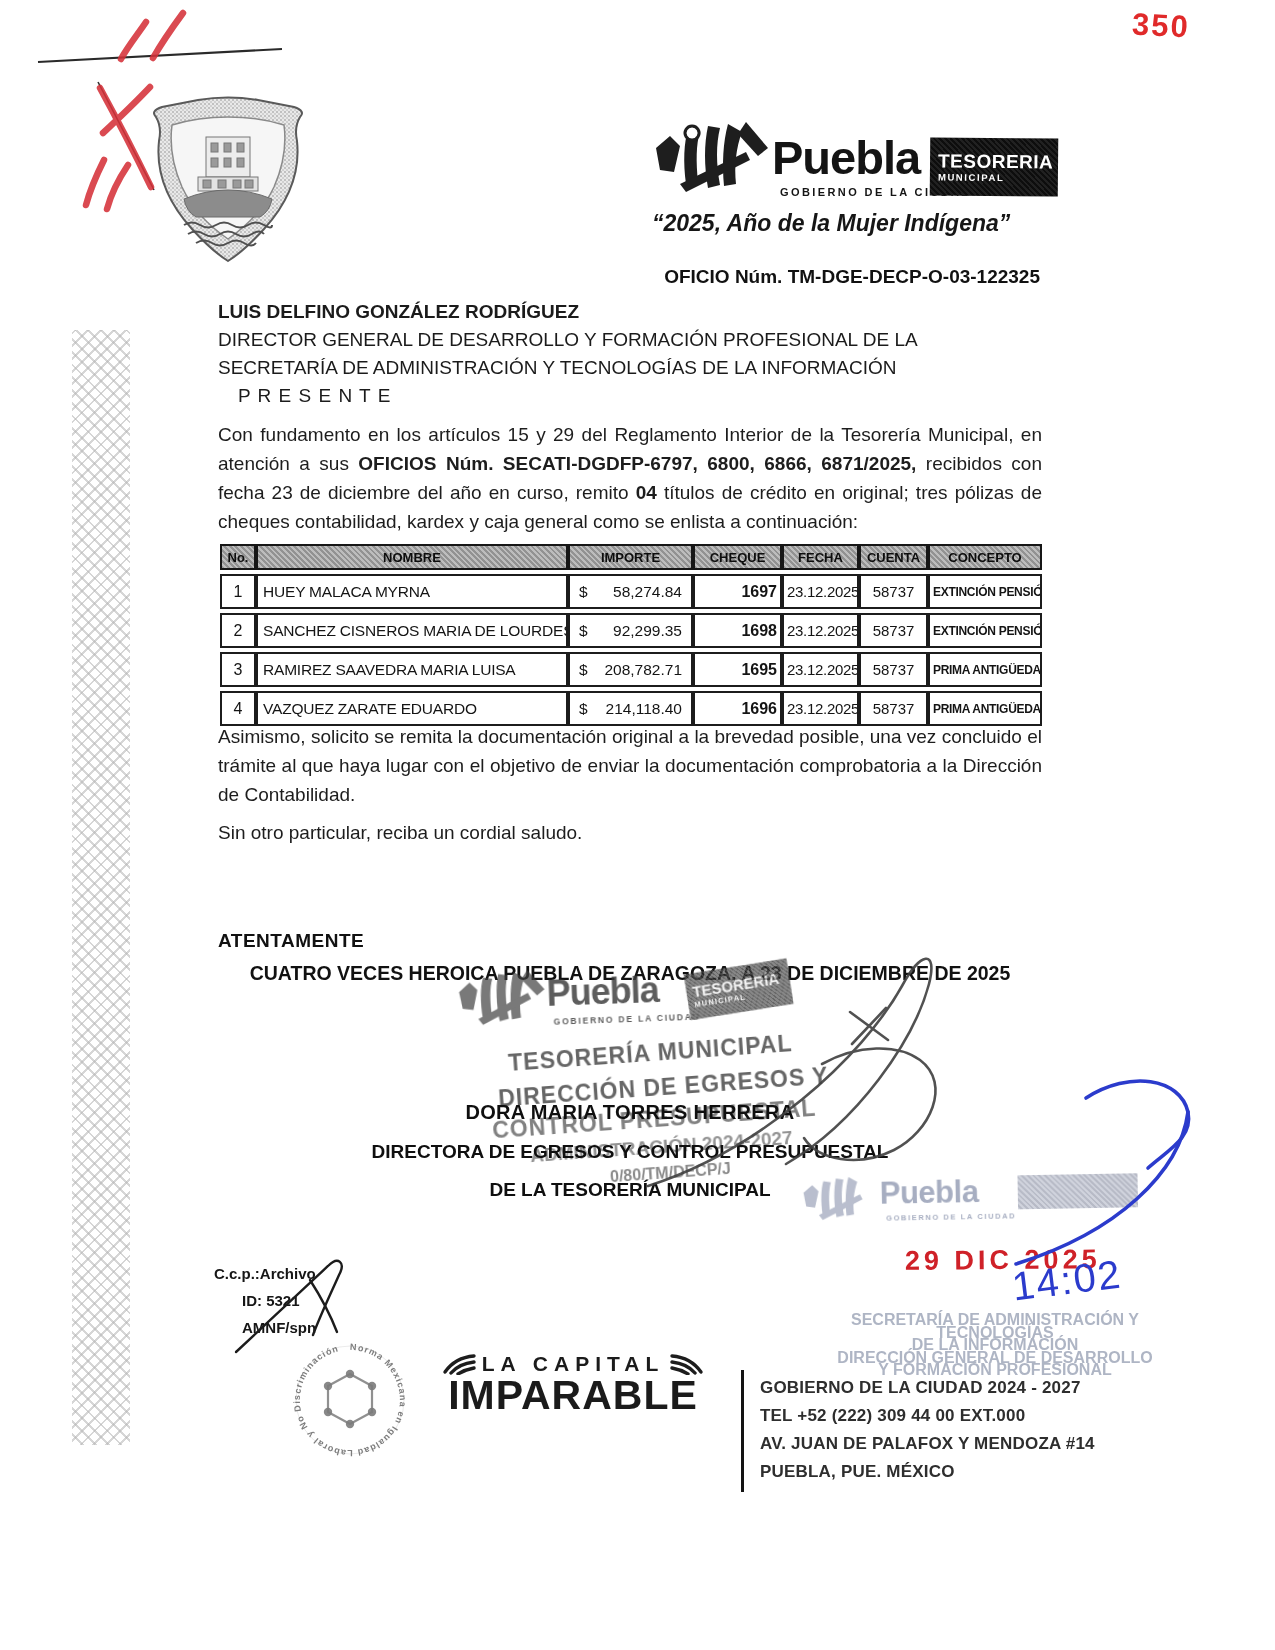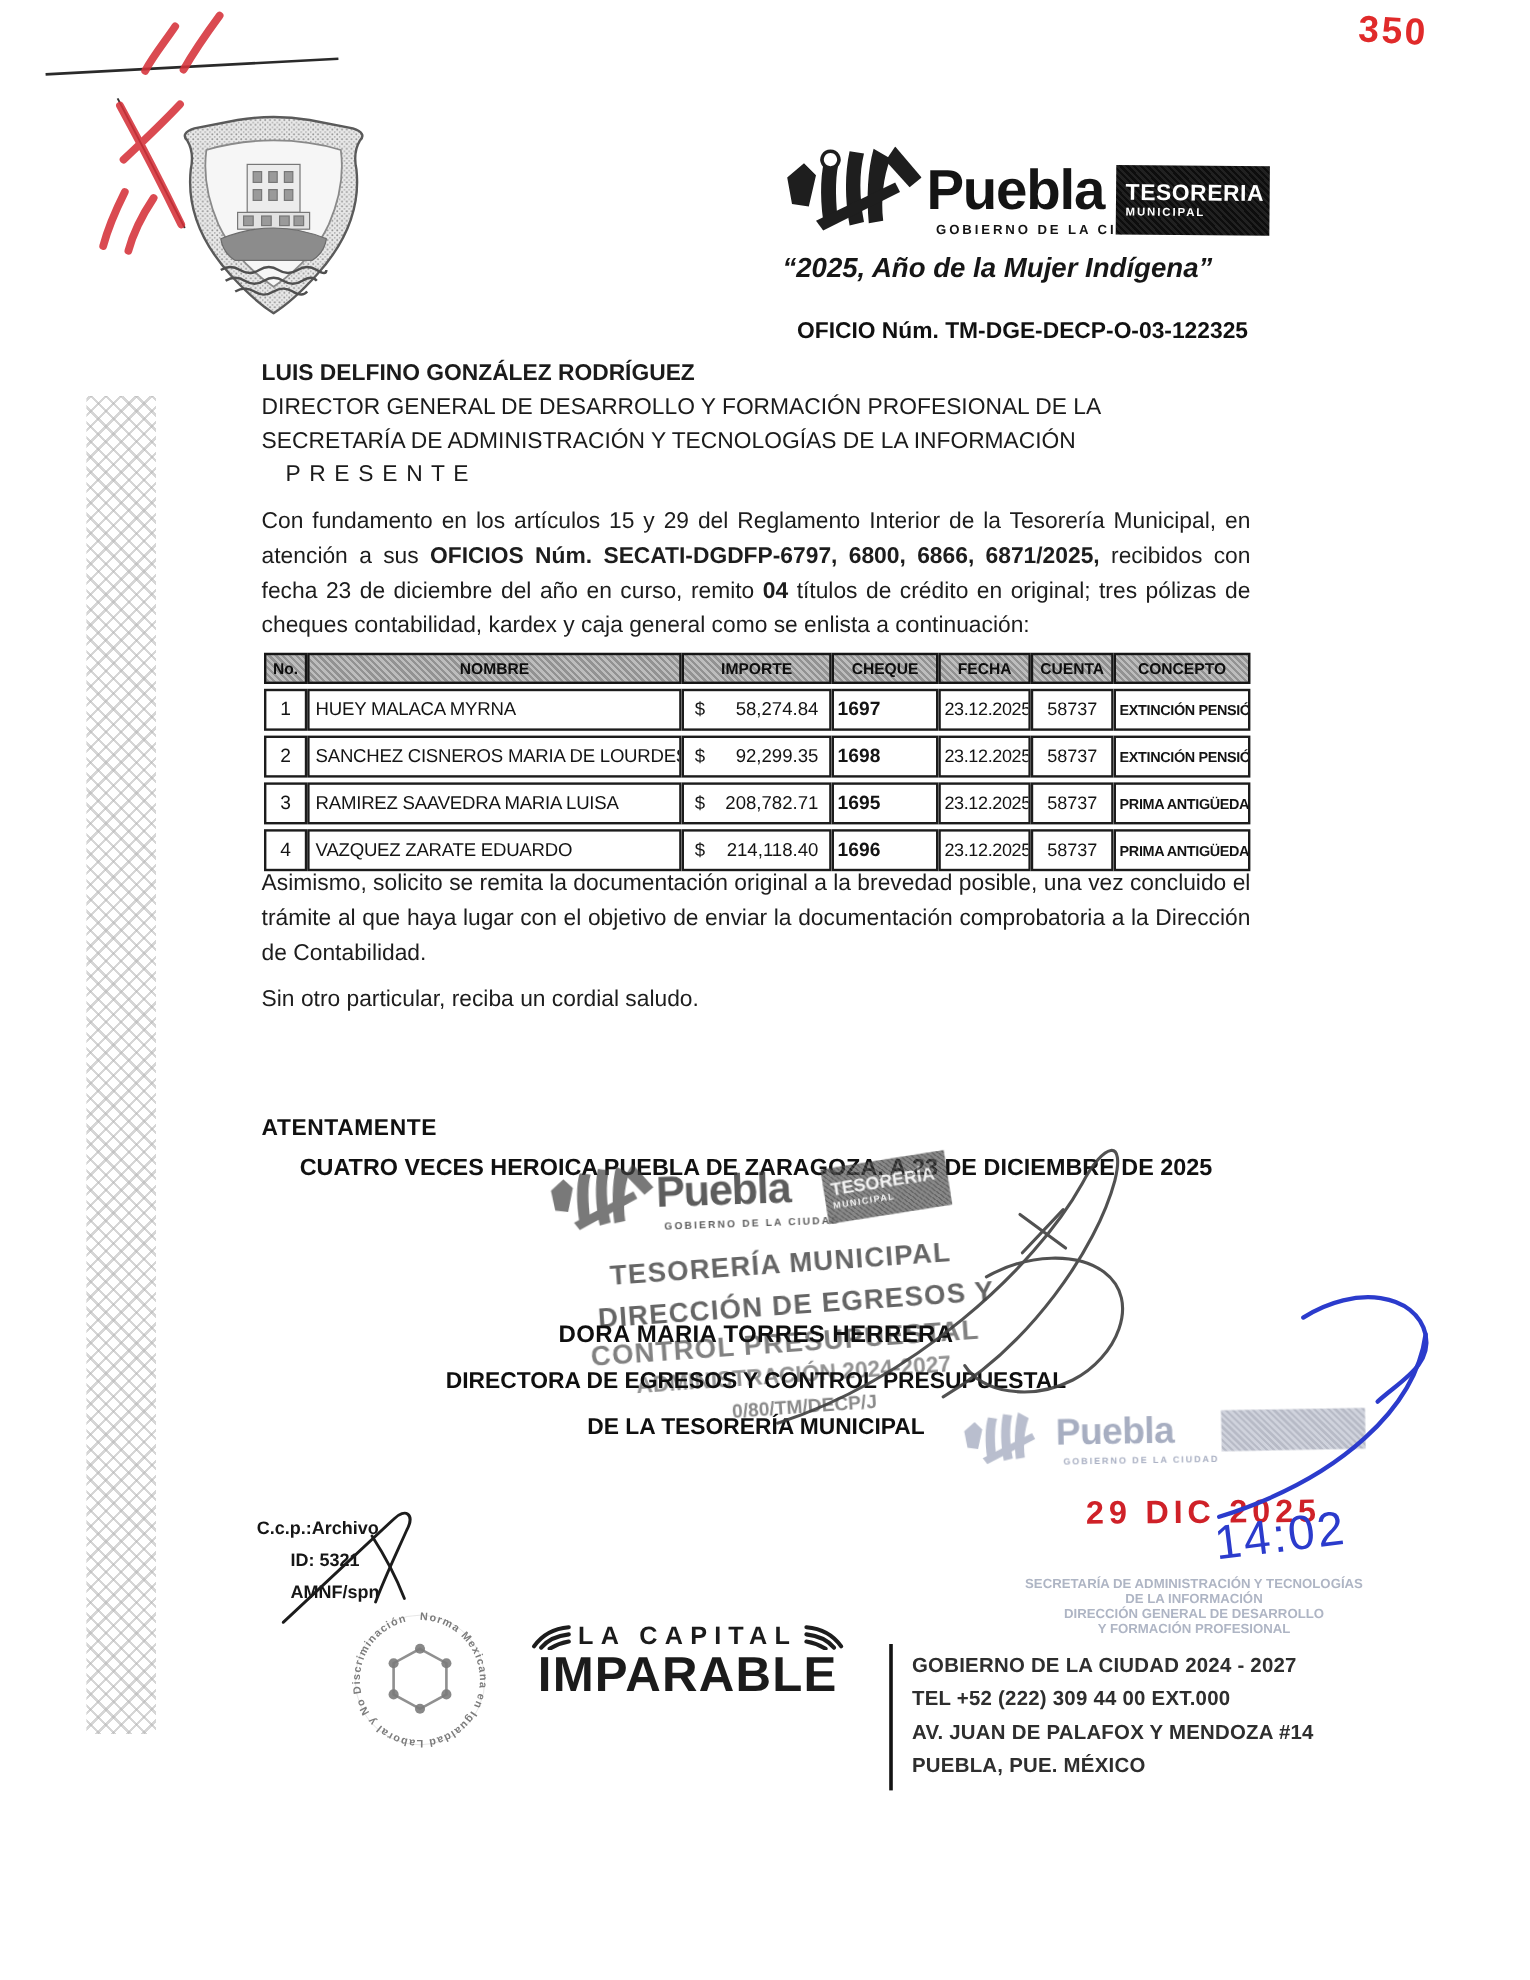--- a/index.html
+++ b/index.html
@@ -35,21 +35,21 @@
   
   .doc-table{left:220px;top:540px;width:714px;}
   table{border-collapse:separate;border-spacing:0 4px;width:822px;table-layout:fixed;}
   th{background:#b2b2b2;background-image:repeating-linear-gradient(45deg, rgba(0,0,0,.18) 0 2px, rgba(255,255,255,.14) 2px 4px);
      border:2px solid #161616;font-size:13px;font-weight:bold;color:#0d0d0d;height:20px;padding:1px 2px;overflow:hidden;}
   td{border:2px solid #1c1c1c;background:#fff;height:29px;font-size:15.5px;color:#141414;padding:1px 3px;overflow:hidden;white-space:nowrap;}
   td.c-no{text-align:center;font-size:16px;}
   td.c-nombre{text-align:left;padding-left:5px;letter-spacing:-.2px;}
   td.c-importe{padding:0 9px;}
   td.c-importe .imp{display:flex;justify-content:space-between;align-items:center;}
-  td.c-cheque{text-align:left;font-weight:bold;font-size:16px;}
+  td.c-cheque{text-align:right;font-weight:bold;font-size:16px;}
   td.c-fecha{text-align:center;font-size:15px;letter-spacing:-.3px;}
   td.c-cuenta{text-align:center;font-size:15px;}
   td.c-concepto{text-align:center;font-weight:bold;font-size:12px;letter-spacing:-.3px;}
   
   .atentamente{left:218px;top:930px;width:824px;text-align:left;font-weight:bold;font-size:19px;letter-spacing:.5px;color:#111;}
   .place-date{left:180px;top:962px;width:900px;text-align:center;font-weight:bold;font-size:19.5px;color:#111;}
   .signer{width:824px;left:218px;text-align:center;font-weight:bold;color:#0f0f0f;z-index:4;}
   .signer-name{top:1101px;font-size:20px;letter-spacing:.3px;}
   .signer-t1{top:1141px;font-size:19px;}
   .signer-t2{top:1179px;font-size:19px;}
@@ -83,21 +83,21 @@
   .ccp{left:214px;top:1260px;font-weight:bold;font-size:15px;line-height:27px;color:#161616;}
   .ccp .ind{margin-left:28px;}
   
   .capital{left:428px;top:1352px;width:290px;text-align:center;color:#1b1b1b;}
   .capital-top{display:flex;align-items:center;justify-content:center;gap:6px;}
   .capital-l1{font-weight:bold;font-size:21px;letter-spacing:6px;}
   .capital-l2{font-weight:bold;font-size:41px;letter-spacing:1px;margin-top:-4px;}
   .footer-rule{left:741px;top:1370px;width:3px;height:122px;background:#131313;}
   .address{left:760px;top:1374px;font-weight:bold;font-size:17px;line-height:28px;color:#2e2e2e;letter-spacing:.2px;}
   .faint-stamp{left:830px;top:1314px;width:330px;text-align:center;color:#8d96ac;opacity:.7;
-    font-weight:bold;font-size:11px;line-height:12.5px;filter:blur(.4px);}
+    font-weight:bold;font-size:16px;line-height:12.5px;filter:blur(.4px);}
   .seal{left:290px;top:1340px;}
   .ink{left:0;top:0;z-index:6;pointer-events:none;}
   .crest{left:148px;top:95px;}
 </style>
 </head>
 <body>
 
 <div class="page">
 
   <div class="abs diamond-strip"></div>

